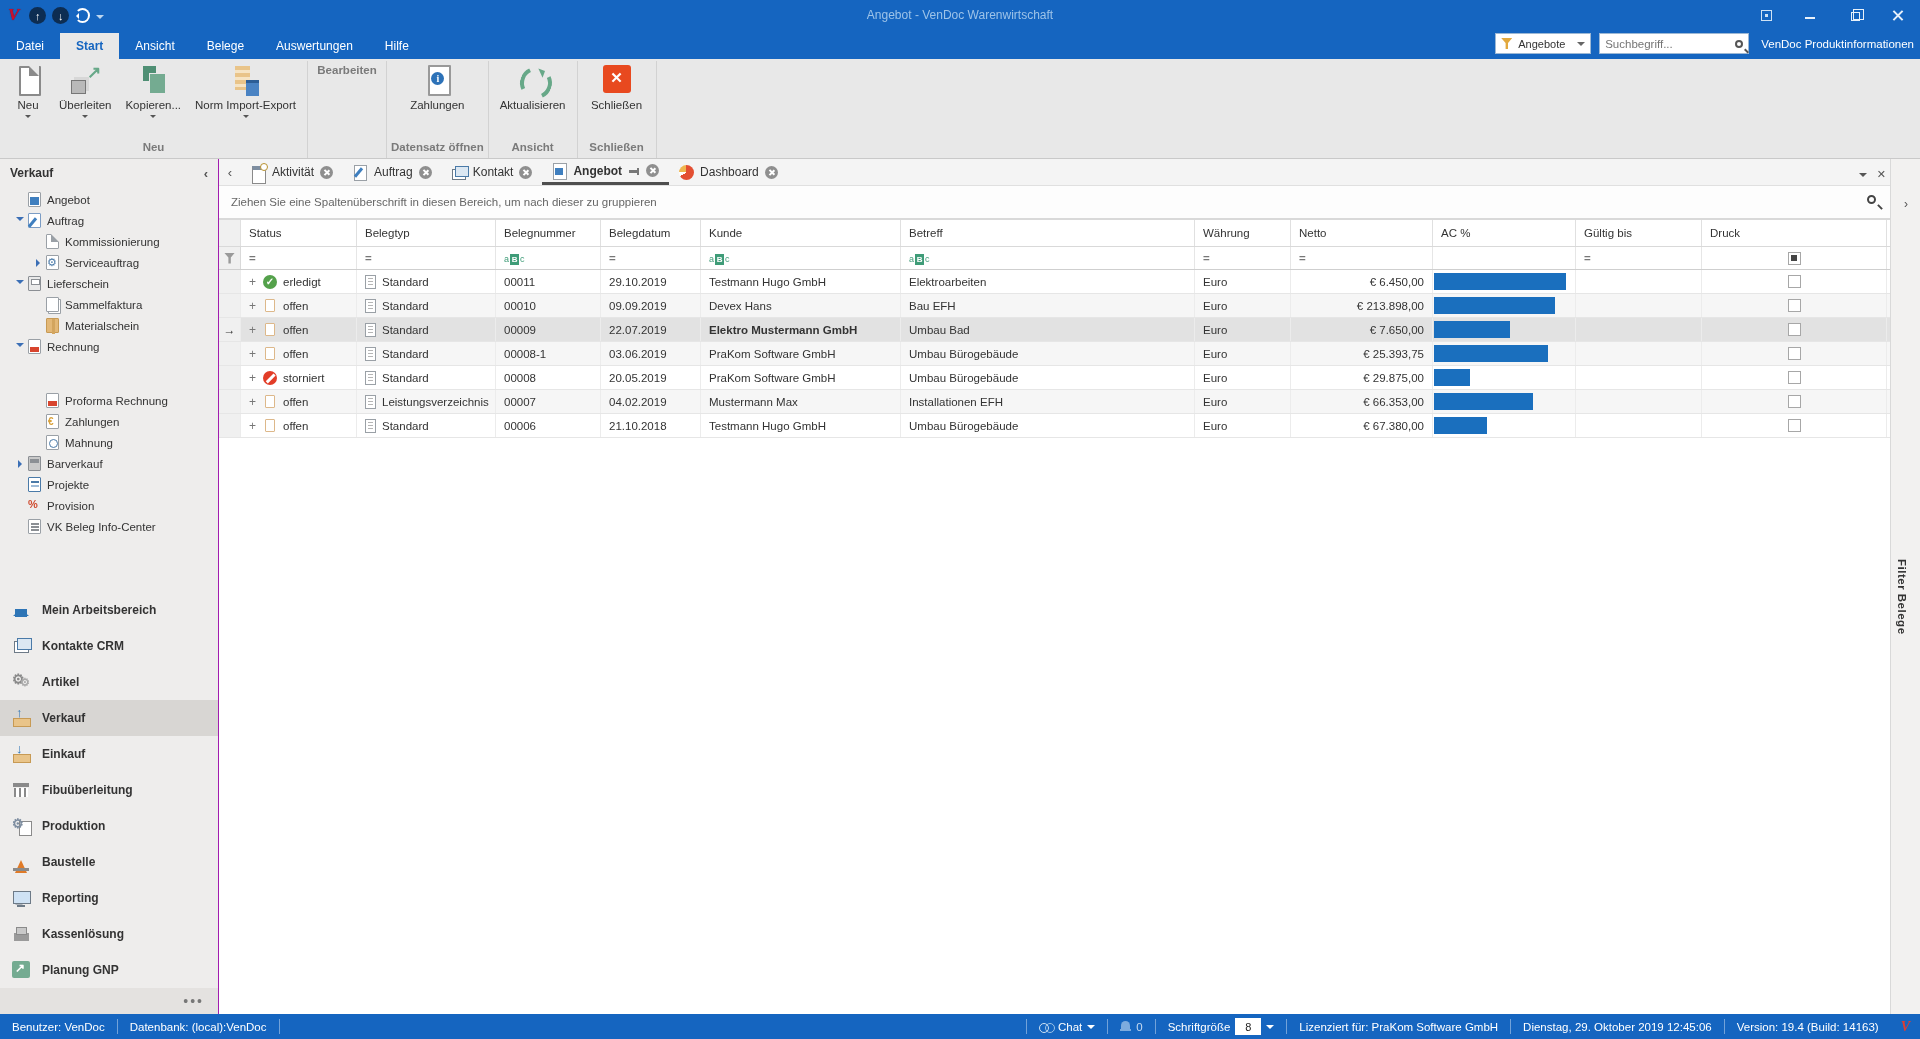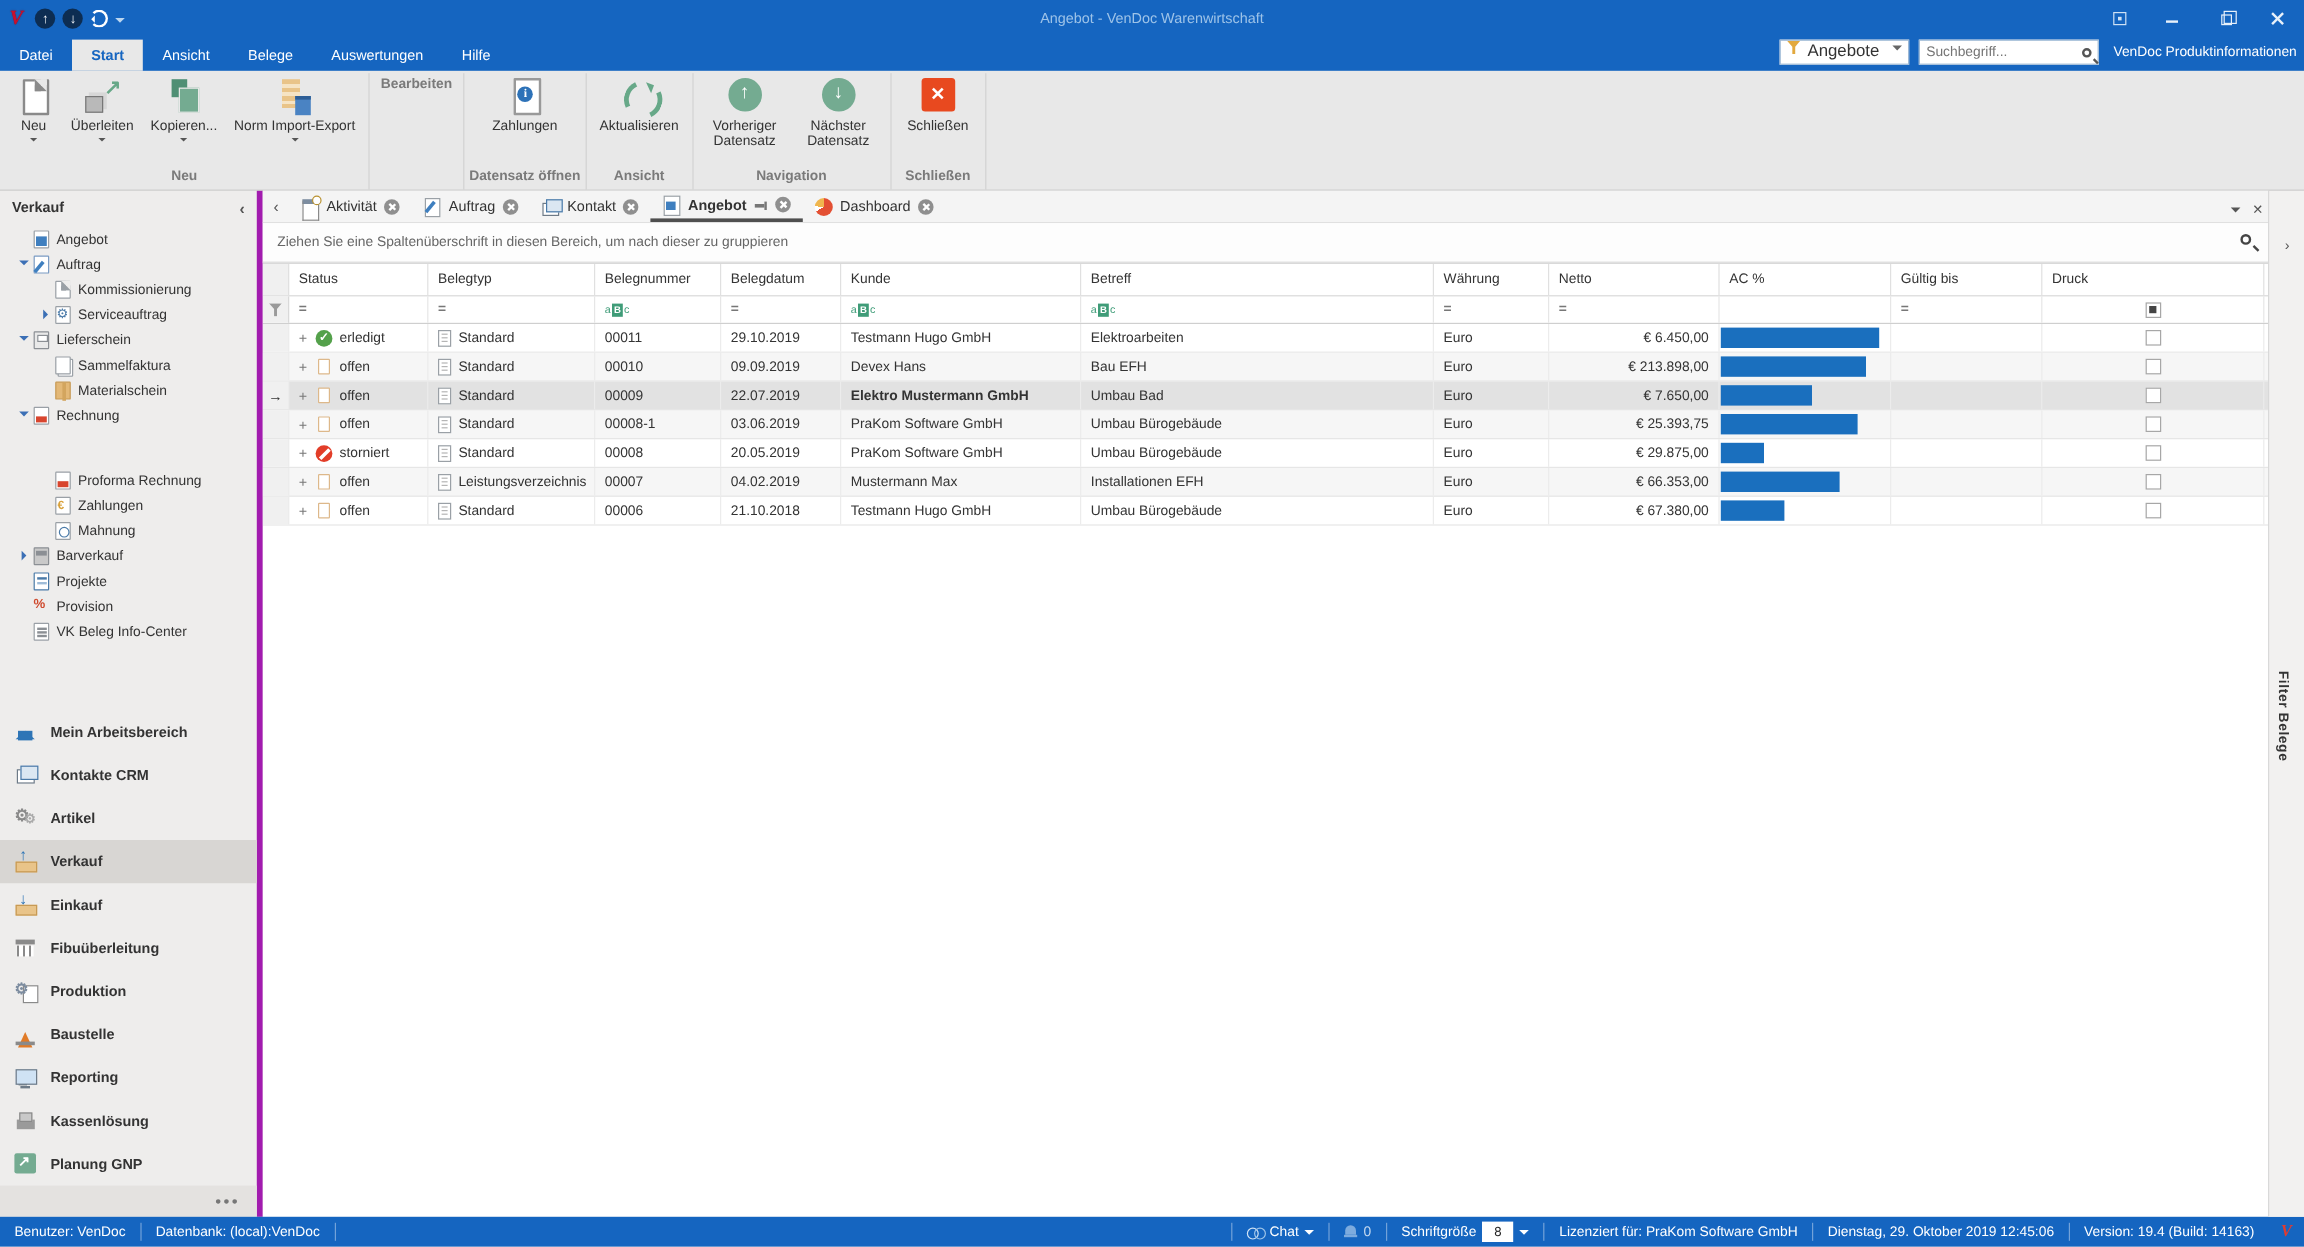--- a/index.html
+++ b/index.html
@@ -26,21 +26,21 @@
   .i-close-w{width:12px;height:12px}
   .i-close-w::before,.i-close-w::after{content:"";position:absolute;left:5px;top:0;width:2px;height:13px;background:#e8f1fa}
   .i-close-w::before{transform:rotate(45deg)}.i-close-w::after{transform:rotate(-45deg)}
 
   
   .menubar{height:29px;background:#1565c0;display:flex;align-items:flex-end;flex:none;position:relative}
   .menu-tabs{display:flex;height:26px;margin-left:0}
   .mtab{color:#fff;font-size:12px;padding:0 16px;display:flex;align-items:center;cursor:pointer;height:26px}
   .mtab.active{background:#e8e8e8;color:#1565c0;font-weight:bold}
   .menu-right{position:absolute;right:6px;top:3px;display:flex;align-items:center;gap:8px}
-  .filter-dd{background:#fff;border:1px solid #9cb8d5;height:21px;width:108px;display:flex;padding:0 5px;font-size:14px;color:#333;cursor:pointer}
+  .filter-dd{background:#fff;border:1px solid #9cb8d5;height:21px;width:96px;display:flex;align-items:center;padding:0 5px;font-size:11px;color:#333;cursor:pointer}
   .i-funnel{width:11px;height:11px;background:#e2a93e;clip-path:polygon(0 0,100% 0,62% 45%,62% 100%,40% 100%,40% 45%);margin-right:6px}
   .filter-dd .dd-caret{margin-left:auto;width:0;height:0;border:4px solid transparent;border-top-color:#666;margin-top:4px}
   .searchbox{background:#fff;border:1px solid #9cb8d5;height:21px;width:150px;display:flex;align-items:center;padding:0 5px}
   .searchbox input{border:none;outline:none;flex:1;font-size:11.5px;color:#777;font-family:inherit;width:110px}
   .i-mag{width:8px;height:8px;border:2px solid #555;border-radius:50%}
   .i-mag::after{content:"";position:absolute;width:5px;height:2px;background:#555;left:7px;top:8px;transform:rotate(45deg)}
   .prodlink{color:#fff;font-size:11.5px;cursor:pointer;margin-left:4px}
 
   
   .ribbon{height:100px;background:#e8e8e8;border-bottom:1px solid #c9c9c9;display:flex;flex:none;padding-top:2px}
@@ -70,21 +70,21 @@
   .i-refresh-icon::before{content:"";position:absolute;left:4px;top:3px;width:24px;height:24px;border:4px solid #67a888;border-radius:50%;border-top-color:transparent;border-bottom-color:transparent;transform:rotate(20deg)}
   .i-refresh-icon::after{content:"";position:absolute;right:0;top:2px;border:5px solid transparent;border-bottom-color:#67a888;transform:rotate(65deg)}
   .i-arrow-up-circle-icon::before,.i-arrow-down-circle-icon::before{content:"";position:absolute;left:3px;top:1px;width:28px;height:28px;border-radius:50%;background:#74ab91}
   .i-arrow-up-circle-icon::after{content:"↑";position:absolute;left:0;top:5px;width:34px;text-align:center;color:#fff;font-size:16px;font-weight:bold}
   .i-arrow-down-circle-icon::after{content:"↓";position:absolute;left:0;top:5px;width:34px;text-align:center;color:#fff;font-size:16px;font-weight:bold}
   .i-close-red-icon::before{content:"";position:absolute;left:3px;top:1px;width:28px;height:28px;background:#e8491f;border-radius:3px}
   .i-close-red-icon::after{content:"✕";position:absolute;left:3px;top:5px;width:28px;text-align:center;color:#fff;font-size:15px;font-weight:bold}
 
   
   .main{flex:1;display:flex;min-height:0}
-  .sidebar{width:219px;background:#eeedec;border-right:5px solid #a21caf;display:flex;flex-direction:column;flex:none}
+  .sidebar{width:219px;background:#eeedec;border-right:1px solid #a21caf;display:flex;flex-direction:column;flex:none}
   .sb-header{height:28px;display:flex;align-items:center;padding:0 10px;font-size:12px;font-weight:bold;color:#333;flex:none}
   .sb-collapse{margin-left:auto;color:#555;font-size:13px;cursor:pointer}
   .tree{flex:1;overflow:hidden;padding-top:2px}
   .titem{height:21px;display:flex;align-items:center;font-size:11.5px;color:#333;cursor:pointer;position:relative}
   .texp{width:12px;text-align:center;flex:none}
   .texp .arr-exp{display:inline-block;width:0;height:0;border:4px solid transparent;border-top-color:#3b6fb5;margin-top:3px}
   .texp .arr-col{display:inline-block;width:0;height:0;border:4px solid transparent;border-left-color:#3b6fb5;margin-left:3px}
   .t-ico{width:13px;height:15px;border:1px solid #9aa0a6;background:#fff;border-radius:1px;position:relative;margin:0 6px 0 2px;flex:none}
   .t-ico::after{position:absolute}
   .ti-offer-document-icon::after{content:"";left:1px;top:4px;width:9px;height:8px;background:#3f7fbf}
@@ -308,33 +308,20 @@
           <div class="rb-btn">
             <span class="rbicon icon i-refresh-icon"></span>
             <div class="rb-label">Aktualisieren</div>
           </div>
         </div>
         <div class="rb-group-label">Ansicht</div>
       </div>
       <div class="rb-group">
         <div class="rb-buttons">
           <div class="rb-btn">
-            <span class="rbicon icon i-arrow-up-circle-icon"></span>
-            <div class="rb-label wrap">Vorheriger Datensatz</div>
-          </div>
-          <div class="rb-btn">
-            <span class="rbicon icon i-arrow-down-circle-icon"></span>
-            <div class="rb-label wrap">Nächster Datensatz</div>
-          </div>
-        </div>
-        <div class="rb-group-label">Navigation</div>
-      </div>
-      <div class="rb-group">
-        <div class="rb-buttons">
-          <div class="rb-btn">
             <span class="rbicon icon i-close-red-icon"></span>
             <div class="rb-label">Schließen</div>
           </div>
         </div>
         <div class="rb-group-label">Schließen</div>
       </div>
     </div>
 
   <div class="main">
 

